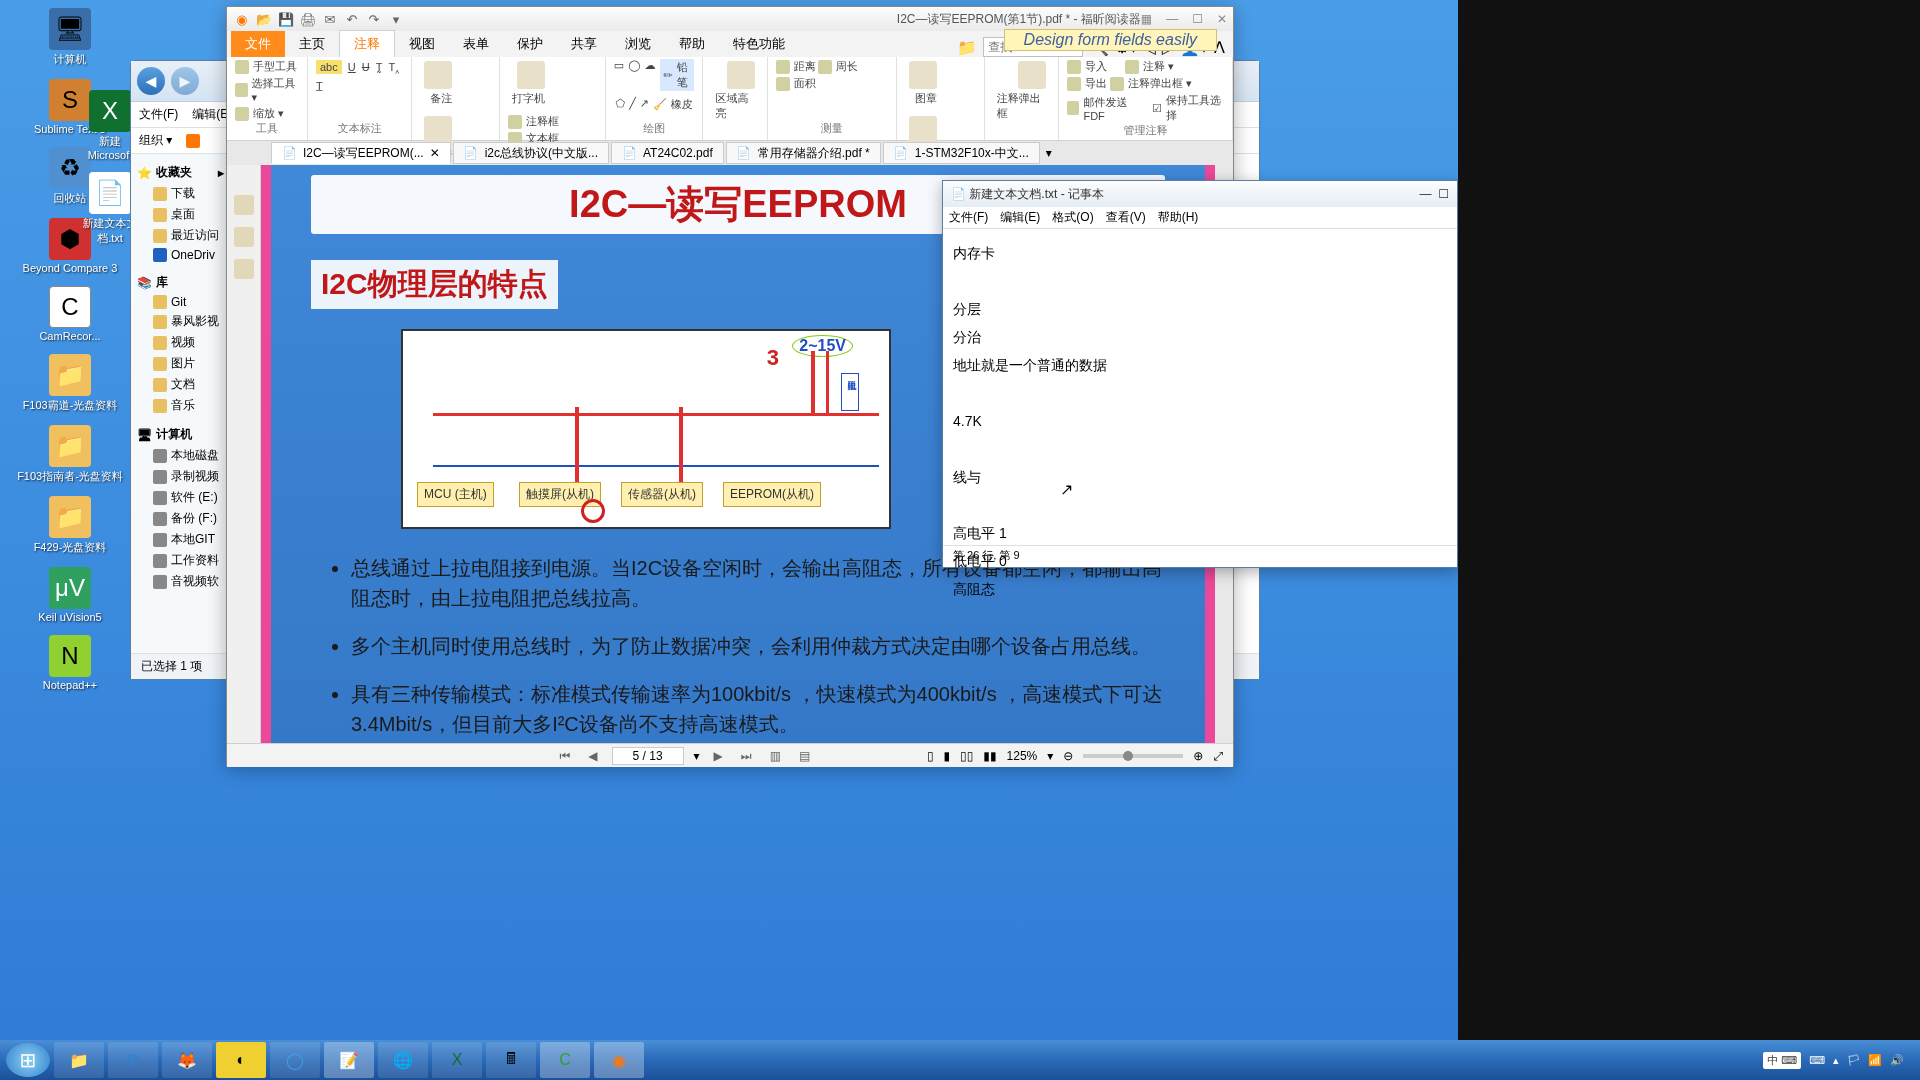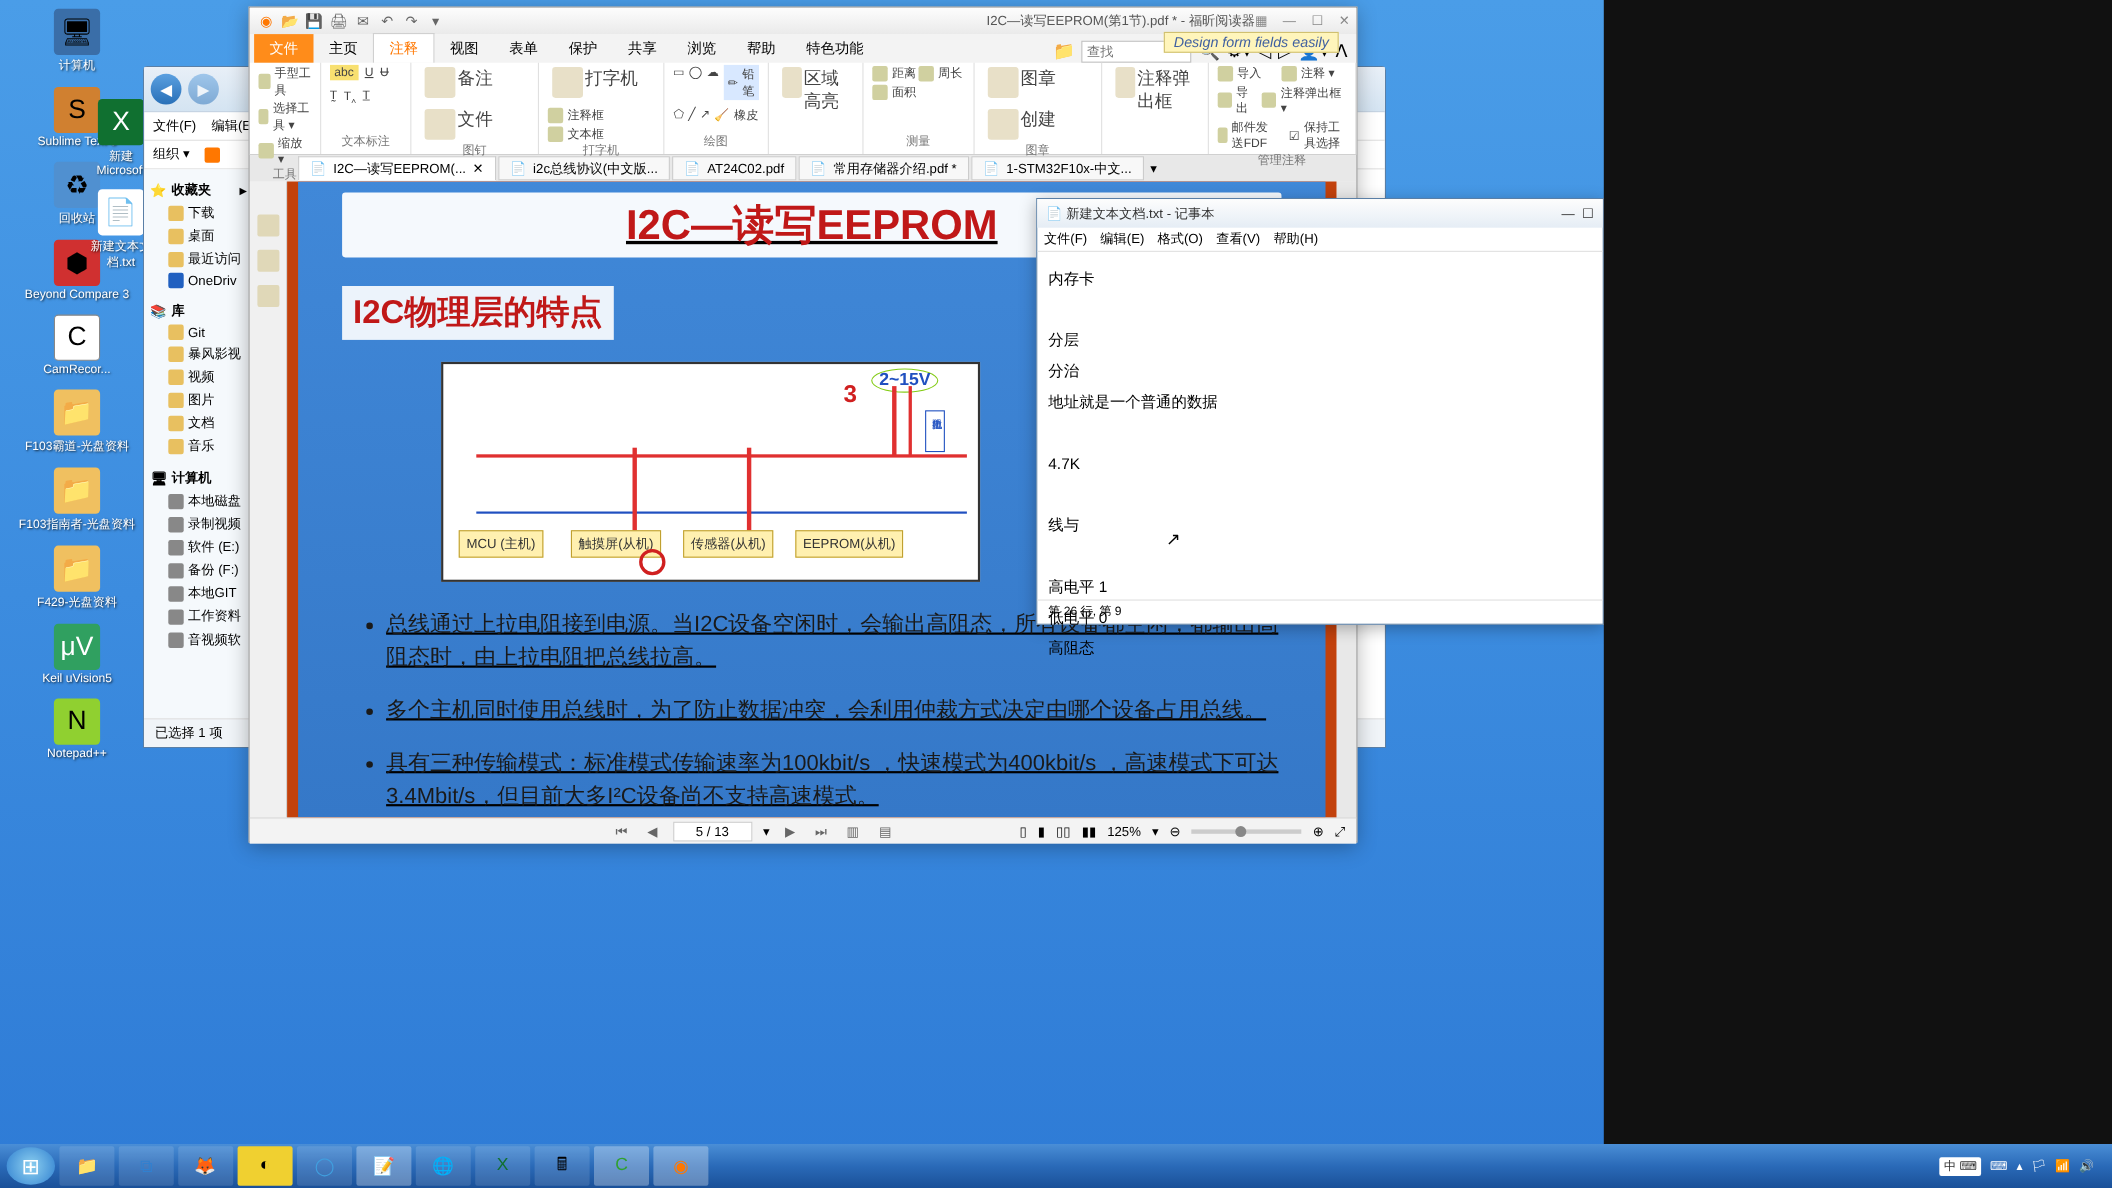--- a/index.html
+++ b/index.html
@@ -37,35 +37,35 @@
     .ribbon-tab { padding: 4px 14px; font-size: 13px; cursor: pointer; }
     .ribbon-tab.file { background: #ff8c1a; color: white; }
     .ribbon-tab.active { background: white; border: 1px solid #d0d0d0; border-bottom: none; color: #ff7700; }
     .ribbon-find { margin-left: auto; display: flex; align-items: center; gap: 6px; padding-right: 8px; }
     .ribbon-find input { width: 100px; font-size: 12px; padding: 2px 4px; border: 1px solid #c0c0c0; }
     
     .ribbon { height: 84px; background: white; border-bottom: 1px solid #d0d0d0; display: flex; }
     .rgroup { border-right: 1px solid #e0e0e0; padding: 2px 8px; display: flex; flex-direction: column; justify-content: space-between; }
     .rgroup-body { display: flex; gap: 6px; align-items: center; flex-wrap: wrap; font-size: 11px; color: #444; }
     .rgroup-label { font-size: 11px; color: #777; text-align: center; padding-bottom: 2px; }
-    .rbig { display: flex; align-items: flex-start; gap: 2px; font-size: 16px; cursor: pointer; padding: 2px 4px; }
+    .rbig { display: flex; flex-direction: column; align-items: flex-end; gap: 2px; font-size: 11px; cursor: pointer; padding: 2px 4px; }
     .rbig-ico { width: 28px; height: 28px; background: #e8e0c8; border-radius: 3px; }
     .rsmall { display: flex; align-items: center; gap: 4px; font-size: 11px; cursor: pointer; }
     .rsmall-ico { width: 14px; height: 14px; background: #d0d0a0; border-radius: 2px; }
     
     .doc-tabs { height: 24px; background: #e8e8e8; display: flex; align-items: center; padding-left: 44px; gap: 2px; font-size: 12px; }
     .doc-tab { padding: 2px 10px; background: #f8f8f8; border: 1px solid #ccc; display: flex; align-items: center; gap: 6px; cursor: pointer; height: 22px; position: relative; }
     .doc-tab.active { background: white; border-bottom-color: white; }
-    .badge { position: absolute; right: 16px; top: 22px; background: #fff5bb; border: 1px solid #d0c070; padding: 1px 8px; font-size: 13px; color: #4060a0; font-style: italic; }
+    .badge { position: absolute; right: 16px; top: 22px; background: #fff5bb; border: 1px solid #d0c070; padding: 1px 19px; font-size: 16px; color: #4060a0; font-style: italic; }
     
     .foxit-body { display: flex; height: calc(100% - 180px); }
     .foxit-sidepanel { width: 34px; background: #f0f0f0; border-right: 1px solid #d0d0d0; display: flex; flex-direction: column; gap: 12px; padding-top: 30px; align-items: center; }
     .side-ico { width: 20px; height: 20px; background: #e0d8b8; border-radius: 2px; cursor: pointer; }
     
-    .pdf-view { flex: 1; background: #c2410c; overflow: hidden; position: relative; padding: 0 10px; text-decoration: underline; }
+    .pdf-view { flex: 1; background: #ec4899; overflow: hidden; position: relative; padding: 0 10px; }
     .pdf-page { background: linear-gradient(to bottom, #4088d8, #3578c8); width: 100%; height: 100%; padding: 10px 40px; color: white; position: relative; }
     .pdf-title { background: rgba(255,255,255,0.95); color: #c01818; font-size: 38px; font-weight: bold; text-align: center; padding: 4px 0; margin-bottom: 14px; border-radius: 3px; }
     .pdf-h2 { color: #c01818; font-size: 30px; font-weight: bold; margin: 12px 0 20px; background: rgba(255,255,255,0.9); display: inline-block; padding: 4px 10px; }
     .pdf-list { color: #1a1a1a; font-size: 20px; line-height: 1.5; }
     .pdf-list li { margin-bottom: 18px; list-style: disc; margin-left: 40px; }
     
     .diagram { background: white; width: 490px; height: 200px; margin-left: 90px; border: 2px solid #333; position: relative; }
     .bus-line { position: absolute; background: #e03030; }
     .chip { position: absolute; background: #fff0b0; border: 1px solid #c0a030; color: #333; font-size: 12px; padding: 3px 6px; }
     .hand-red { position: absolute; color: #d02020; font-weight: bold; }

